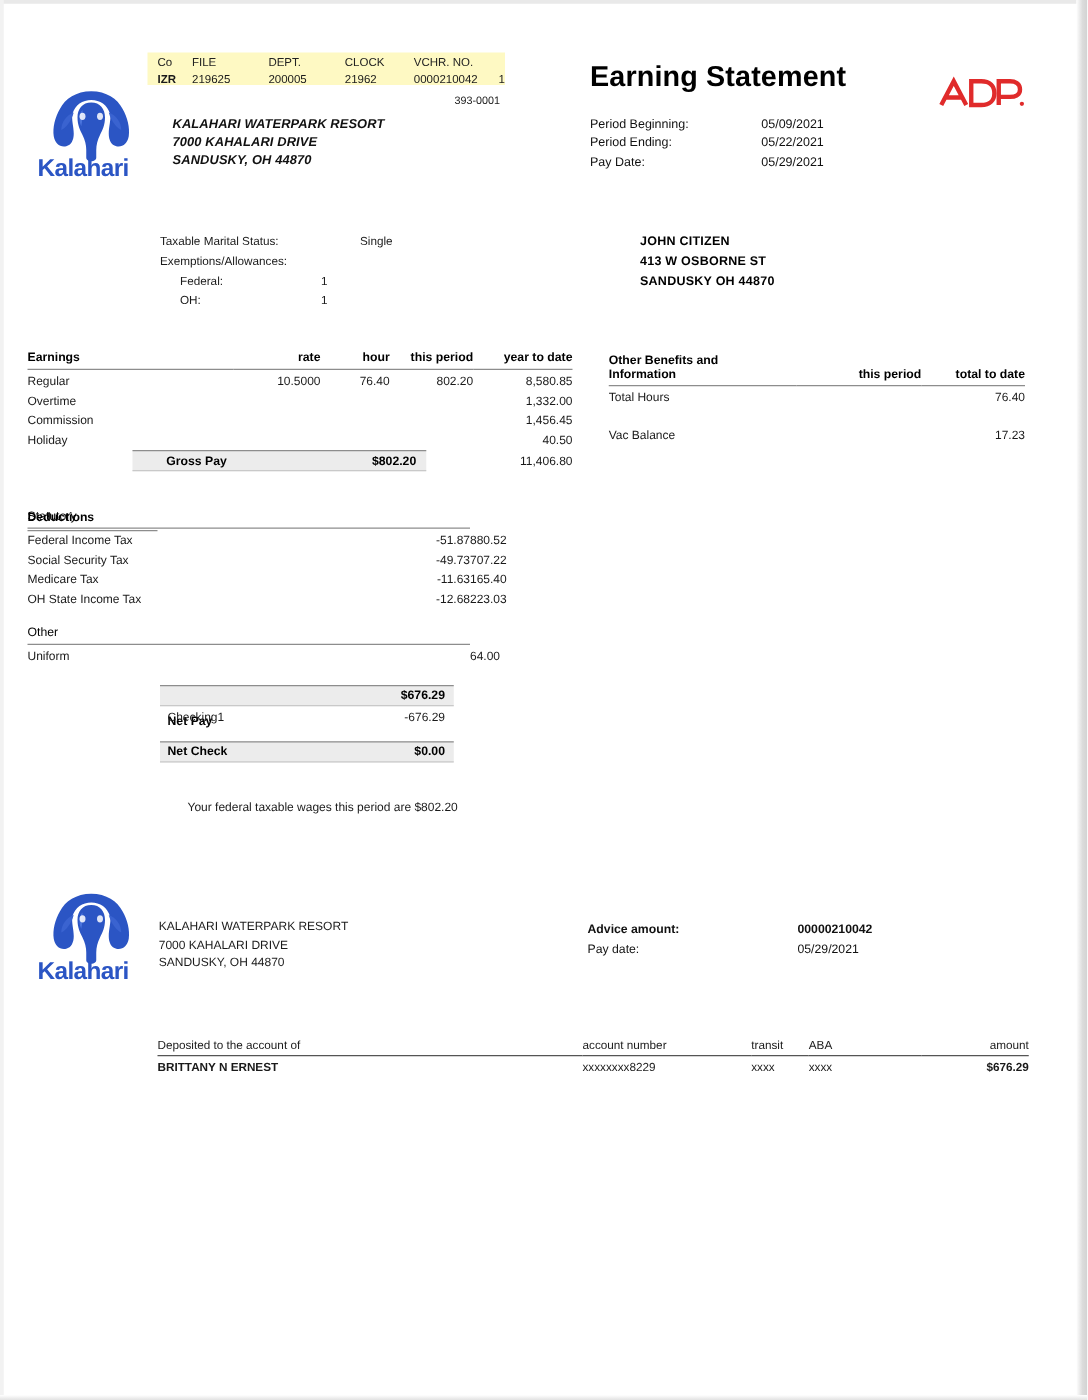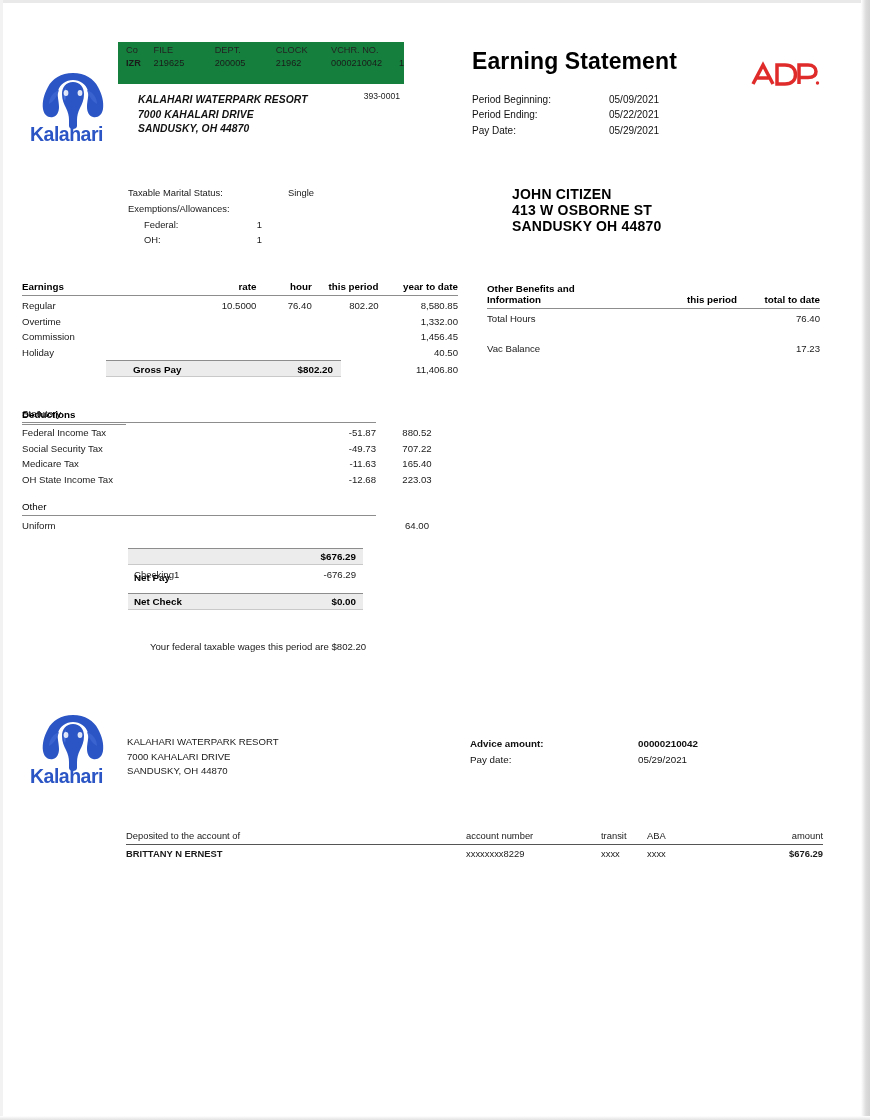--- a/index.html
+++ b/index.html
@@ -29,21 +29,21 @@
   .kalahari { position:absolute; }
   .kalahari .word {
     font-family: "Liberation Sans", sans-serif;
     font-weight: bold; color:#2b55c4; letter-spacing:-0.5px;
     line-height:1;
   }
   .adp-logo { position:absolute; }
 
   
   #idtable { left:118px; top:42px; width:286px; }
-  #idtable .band { background:#15803d; padding:3px 0 16px 0; }
+  #idtable .band { background:#fef9c3; padding:3px 0 0 0; }
   #idtable .row { display:flex; font-size:9.2px; color:#1a1a1a; }
   #idtable .row.head { color:#222; padding-bottom:3px; }
   #idtable .row.vals { font-weight:normal; }
   #idtable .c0 { width:36px; padding-left:8px; }
   #idtable .c1 { width:62px; }
   #idtable .c2 { width:62px; }
   #idtable .c3 { width:56px; }
   #idtable .c4 { width:58px; }
   #idtable .c5 { width:16px; text-align:right; }
   #idtable .co-val { font-weight:bold; }
@@ -61,21 +61,21 @@
 
   
   #marital { left:128px; top:185px; font-size:9.4px; color:#1a1a1a; line-height:15.8px; }
   #marital .r { display:flex; }
   #marital .lab { width:115px; }
   #marital .lab.ind { padding-left:16px; width:99px; }
   #marital .num { width:35px; text-align:right; }
   #marital .val { padding-left:10px; }
 
   
-  #employee { left:512px; top:186px; font-size:14px; font-weight:bold;
+  #employee { left:512px; top:186px; font-size:10px; font-weight:bold;
               line-height:16.2px; color:#000; letter-spacing:0.2px; }
 
   
   #earnings { left:22px; top:281px; width:436px; font-size:9.6px; color:#1a1a1a; }
   .tbl { width:100%; border-collapse:collapse; }
   .tbl td, .tbl th { padding:0; font-weight:normal; vertical-align:bottom; }
   .hdr-row td { font-weight:bold; font-size:9.8px; color:#000; padding-bottom:3px;
                 border-bottom:1px solid #8d8d8d; }
   .er-name { width:175px; text-align:left; }
   .er-rate { width:72px; text-align:right; }
@@ -91,21 +91,21 @@
 
   
   #deductions { left:22px; top:408px; width:436px; font-size:9.6px; color:#1a1a1a; }
   #ded-label { position:absolute; left:22px; top:409px; font-size:9.8px;
                font-weight:bold; color:#000; }
   #ded-rule  { position:absolute; left:22px; top:424px; width:104px;
                border-top:1px solid #8d8d8d; }
   .sec-head { font-size:9.8px; font-weight:bold; color:#000; }
   .dd-name { width:210px; text-align:left; padding-left:12px; }
   .dd-per  { width:144px; text-align:right; padding-right:9px; }
-  .dd-ytd  { width:82px; text-align:center; }
+  .dd-ytd  { width:82px; text-align:left; }
 
   
   .shade-band {
     position:absolute; background:#ececec;
     border-top:1px solid #8d8d8d; border-bottom:1px solid #c9c9c9;
   }
   .tot-label { position:absolute; font-size:9.8px; font-weight:bold; color:#000; }
   .tot-val   { position:absolute; font-size:9.8px; font-weight:bold; color:#000;
                text-align:right; }
   .plain-label { position:absolute; font-size:9.6px; color:#1a1a1a; }

